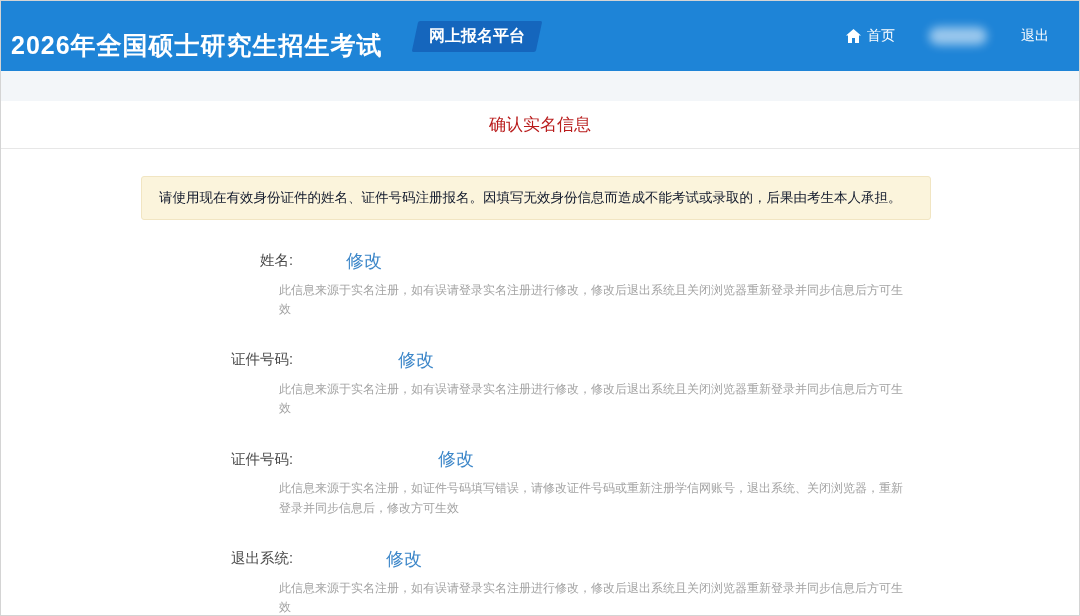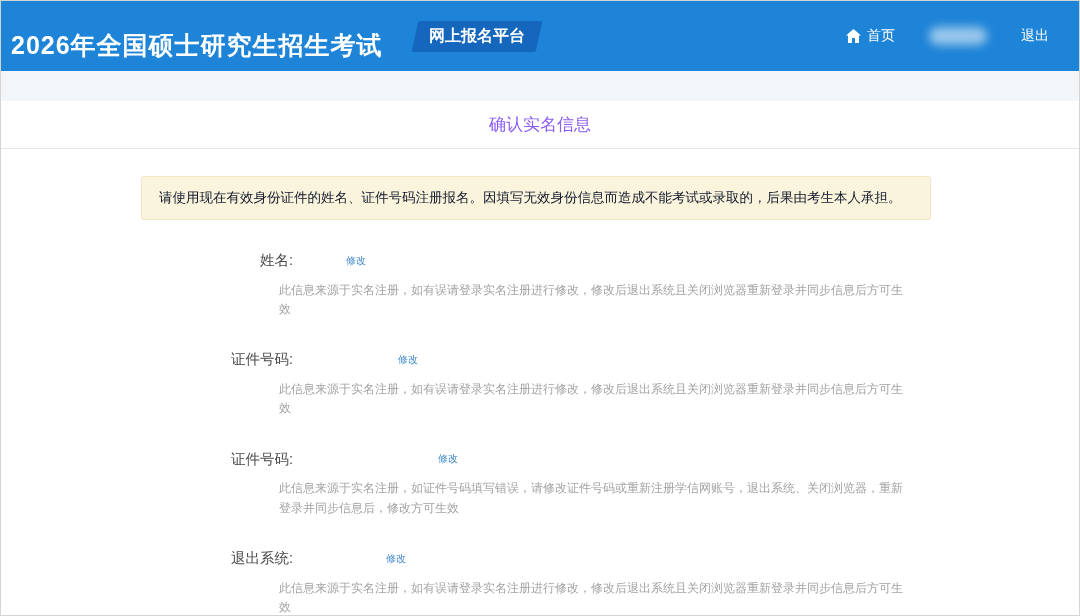--- a/index.html
+++ b/index.html
@@ -28,42 +28,42 @@
     width: 58px; height: 18px; border-radius: 9px;
     background: rgba(255,255,255,0.55); filter: blur(5px);
   }
 
   
   .subbar { height: 30px; background: #f3f6f9; }
 
   
   .section-titlebar {
     height: 48px; line-height: 47px; text-align: center;
-    font-size: 17px; color: #8b5cf6; background: #fff;
+    font-size: 17px; color: #b91c1c; background: #fff;
     border-bottom: 1px solid #e7e7e7;
   }
 
   
   .notice {
     width: 790px; margin: 27px auto 0 140px;
     background: #fbf4dc; border: 1px solid #f1e5c2; border-radius: 3px;
     padding: 11px 17px; font-size: 13.5px; color: #0f172a; line-height: 1.45;
   }
 
   
   .form { margin-top: 24px; }
   .field-block { margin-bottom: 28px; margin-top: 31px; }
   .field-row { display: flex; align-items: center; height: 20px; }
   .field-label {
     width: 292px; text-align: right; font-size: 14.5px; color: #4a4a4a; flex: 0 0 292px;
   }
   .field-value { display: inline-block; height: 18px; }
   .w1 { width: 53px; } .w2 { width: 105px; } .w3 { width: 145px; } .w4 { width: 93px; }
   .modify-link {
-    font-size: 10px; color: #3d87c9; text-decoration: none; cursor: pointer; white-space: nowrap;
+    font-size: 18px; color: #3d87c9; text-decoration: none; cursor: pointer; white-space: nowrap;
   }
   .field-note {
     margin: 10px 0 0 278px; width: 632px;
     font-size: 12px; color: #a3a3a3; line-height: 1.6;
   }
 </style>
 </head>
 <body>
 
 <div class="frame">

